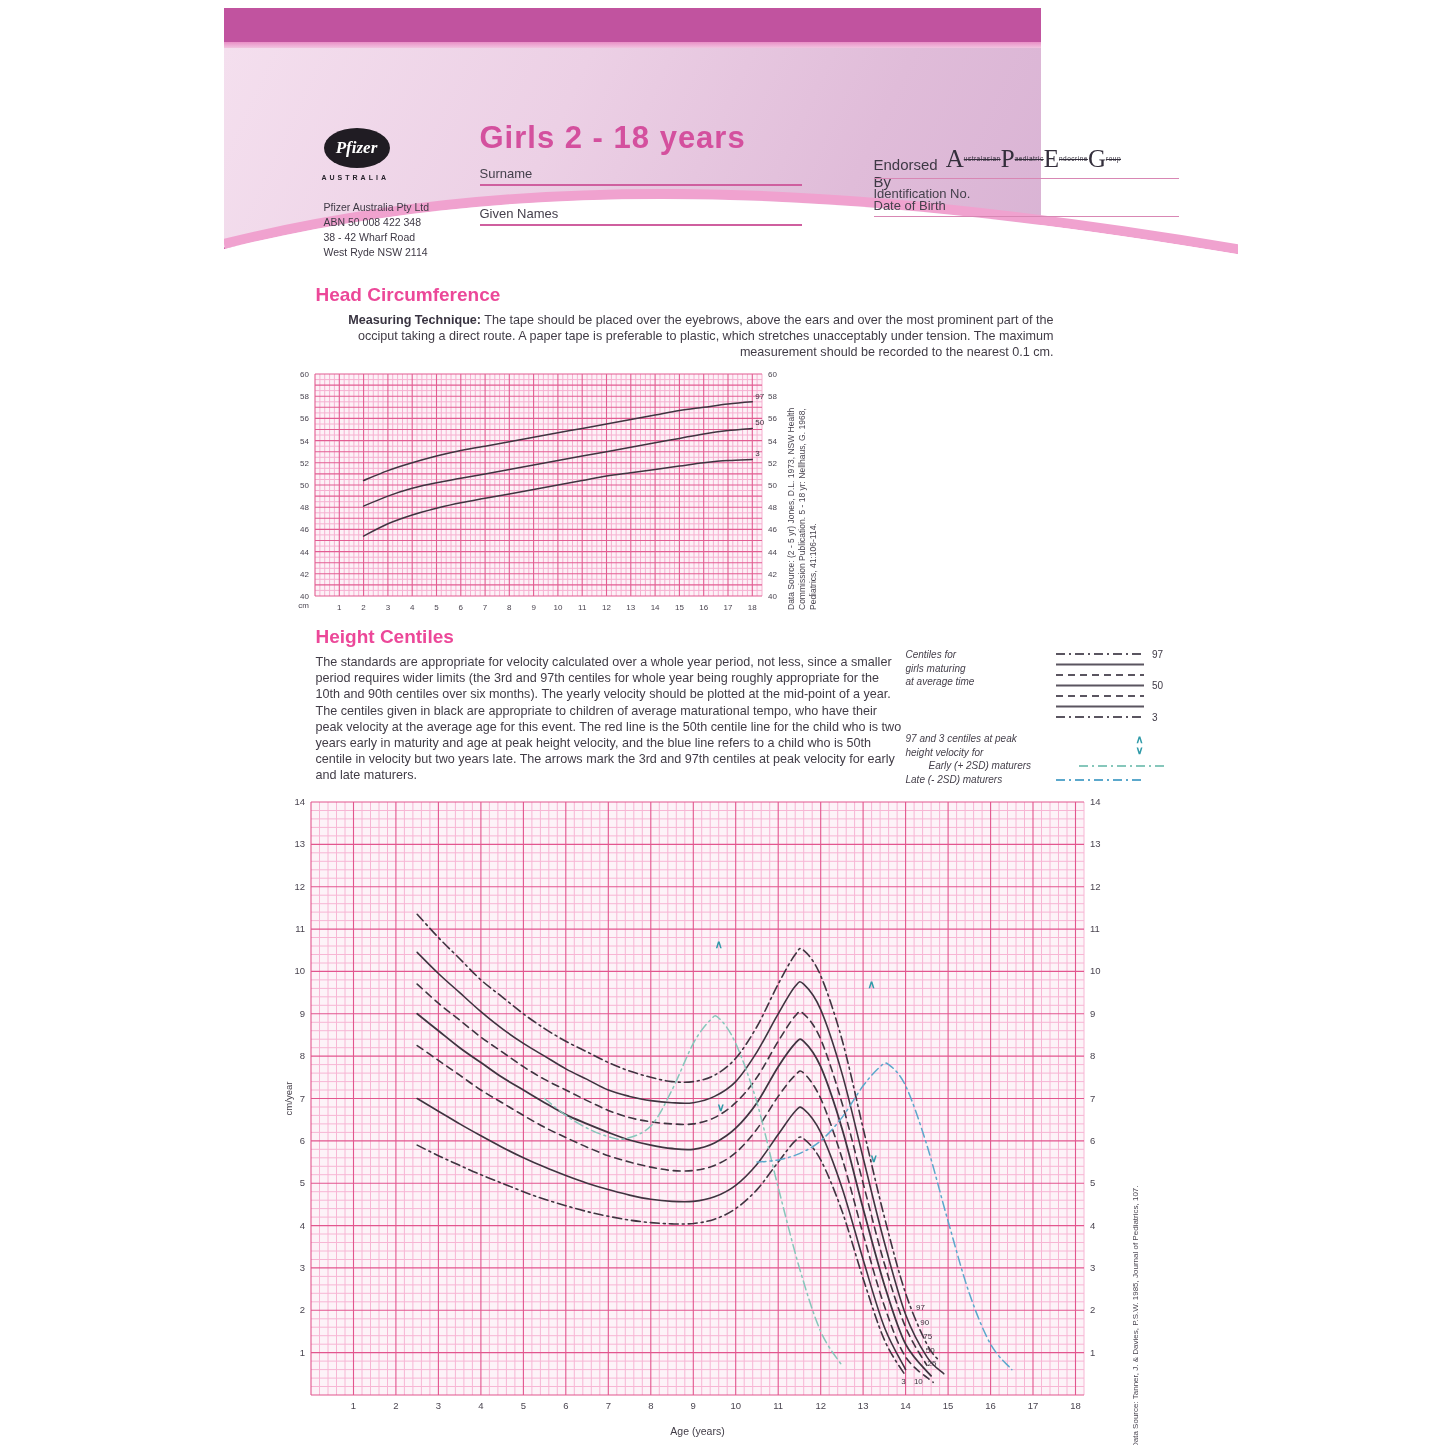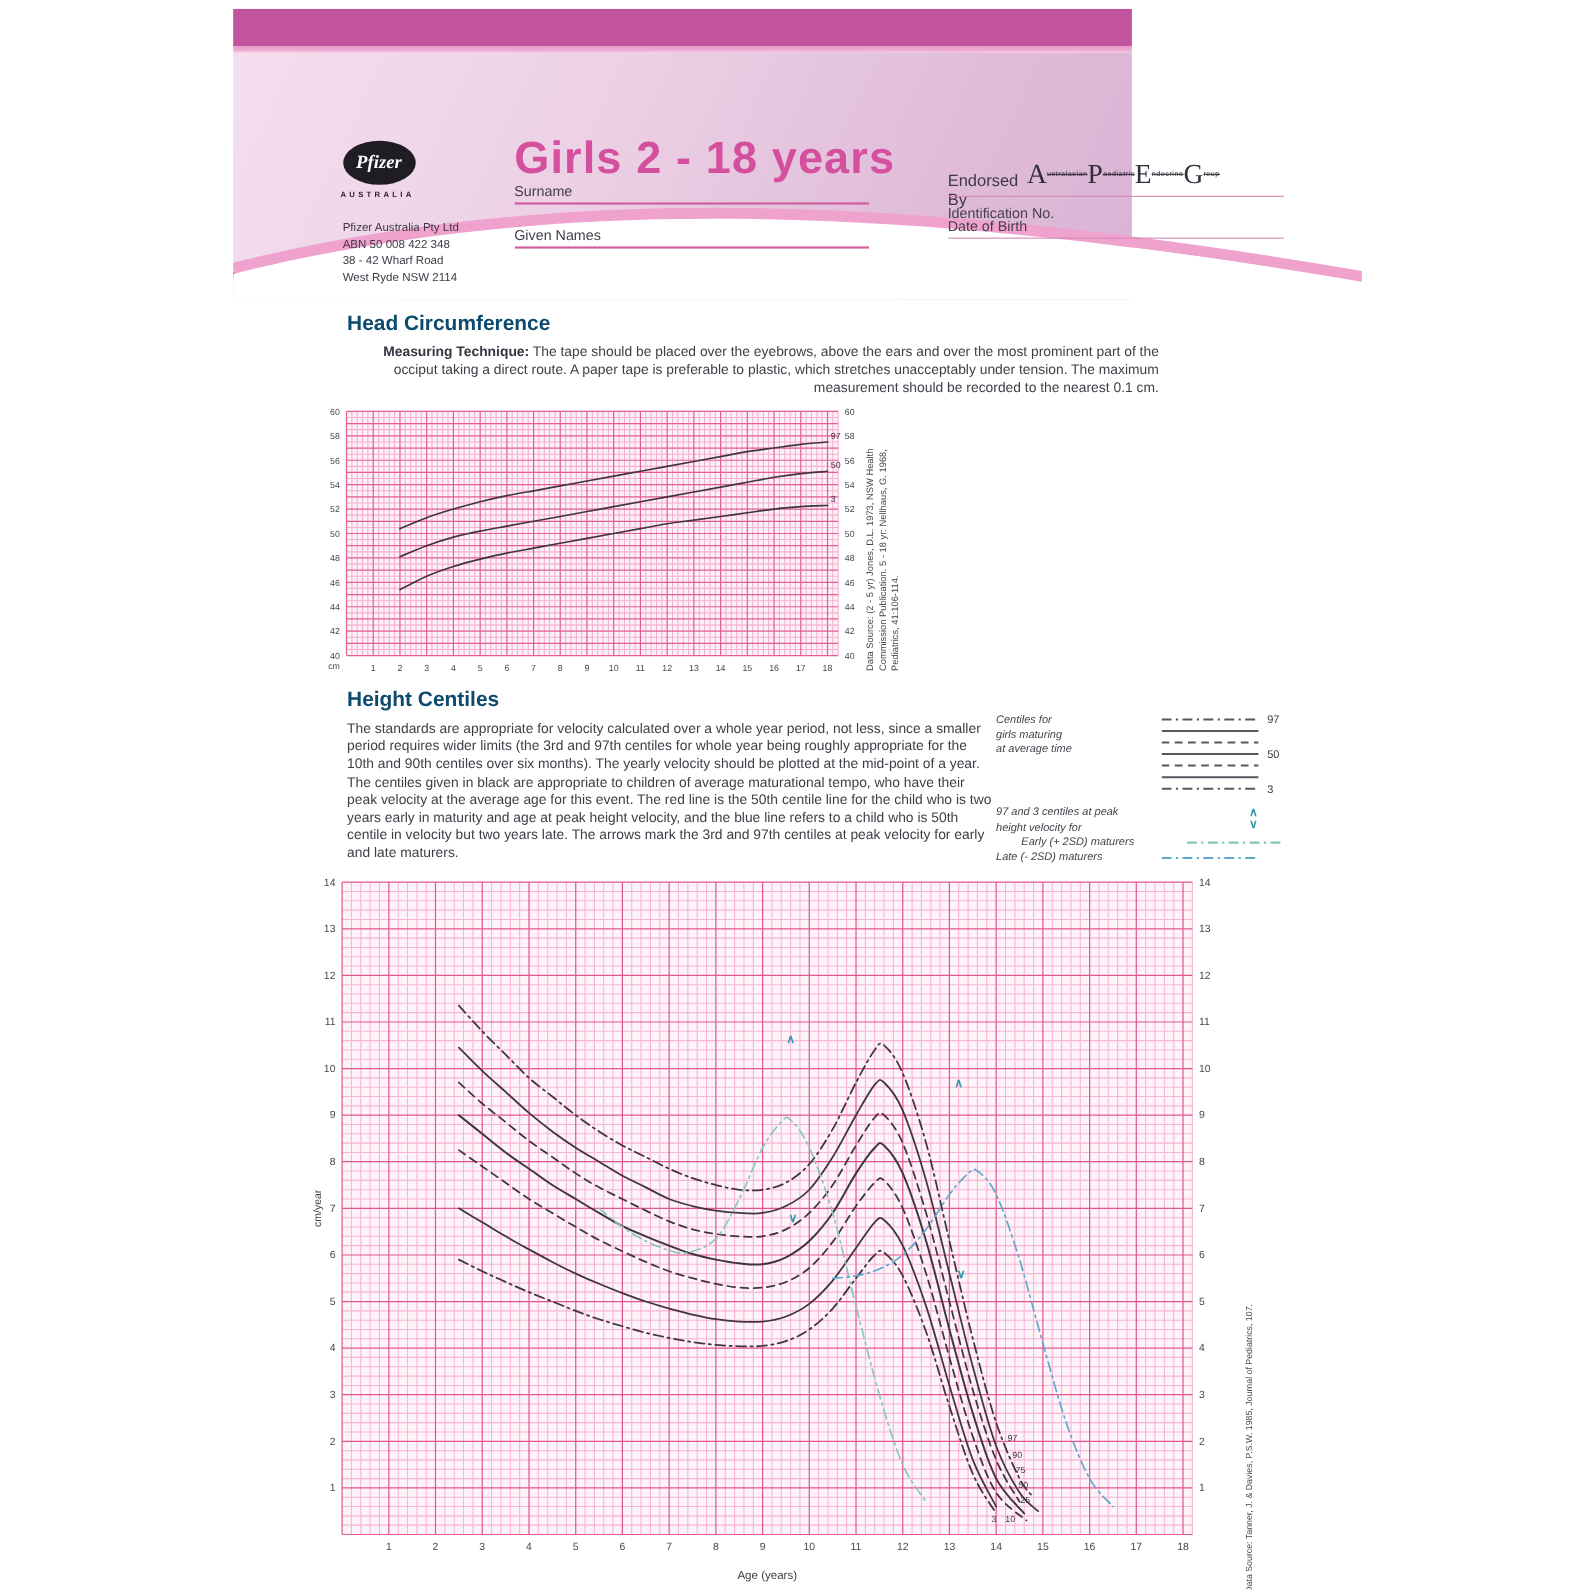--- a/index.html
+++ b/index.html
@@ -1,41 +1,41 @@
 <!DOCTYPE html>
 <html><head>
 <meta charset="utf-8">
 <style>
   html,body{margin:0;padding:0;background:#ffffff;font-family:"Liberation Sans",sans-serif;}
   .page{position:relative;width:1030px;height:1437px;margin:8px auto 0 auto;background:#ffffff;overflow:hidden;}
 
   
-  .header{position:absolute;left:4px;top:0;width:817px;height:264px;}
+  .header{position:absolute;left:16px;top:0;width:817px;height:264px;}
   .topbar{position:absolute;left:0;top:0;width:100%;height:34px;background:#c1539f;}
   .topstrip{position:absolute;left:0;top:34px;width:100%;height:6px;background:linear-gradient(#e98fc6,#f2c4e0);}
   .panel{position:absolute;left:0;top:40px;width:100%;height:224px;
          background:linear-gradient(115deg,#f4dfee 0%,#ecd0e5 40%,#e0bcd9 75%,#d9b3d4 100%);}
   .wave{position:absolute;left:0;bottom:0;width:1030px;height:120px;}
   .logo-ellipse{position:absolute;left:100px;top:80px;width:66px;height:40px;background:#201c23;border-radius:50%;
                 color:#fff;text-align:center;line-height:40px;font-family:"Liberation Serif",serif;
                 font-style:italic;font-weight:bold;font-size:17px;}
   .logo-country{position:absolute;left:98px;top:126px;width:80px;font-size:7px;font-weight:bold;letter-spacing:3px;color:#26222b;}
   .address{position:absolute;left:100px;top:152px;font-size:10.5px;line-height:15px;color:#3e3945;}
-  .doc-title{position:absolute;left:256px;top:72px;font-size:41px;font-weight:bold;color:#d4509e;letter-spacing:1px;}
+  .doc-title{position:absolute;left:256px;top:72px;font-size:31px;font-weight:bold;color:#d4509e;letter-spacing:1px;}
   .field-label{position:absolute;font-size:13px;color:#45404c;}
   .field-line{position:absolute;height:0;border-bottom:2px solid #cf5f9f;}
   .field-line.thin{border-bottom:1.4px solid #d887b4;}
   .endorsed{position:absolute;left:650px;top:98px;display:flex;align-items:flex-start;}
   .eb-label{font-size:15px;color:#3e3945;margin-top:10px;margin-right:8px;}
   .apeg{display:flex;align-items:flex-start;color:#332e3b;}
   .apeg-letter{font-family:"Liberation Serif",serif;font-size:25px;line-height:25px;}
   .apeg-word{font-size:6.5px;margin-top:9px;text-decoration:line-through;letter-spacing:0.5px;}
 
   
-  .sec-title{position:absolute;font-size:19px;font-weight:bold;color:#0c4a6e;}
+  .sec-title{position:absolute;font-size:19px;font-weight:bold;color:#ec4899;}
   .body-text{position:absolute;font-size:12.6px;line-height:16.2px;color:#413c46;}
   .body-text b{color:#383340;}
 
   .vert-text{font-size:8.5px;color:#4a4550;writing-mode:vertical-rl;transform:rotate(180deg);line-height:11px;}
   .src1{position:absolute;left:578px;top:372px;height:230px;width:40px;}
   .src2{position:absolute;left:922px;top:1058px;height:382px;width:14px;}
 
   
   .legend{position:absolute;left:698px;top:640px;width:280px;color:#46414c;}
   .leg-row{display:flex;}

